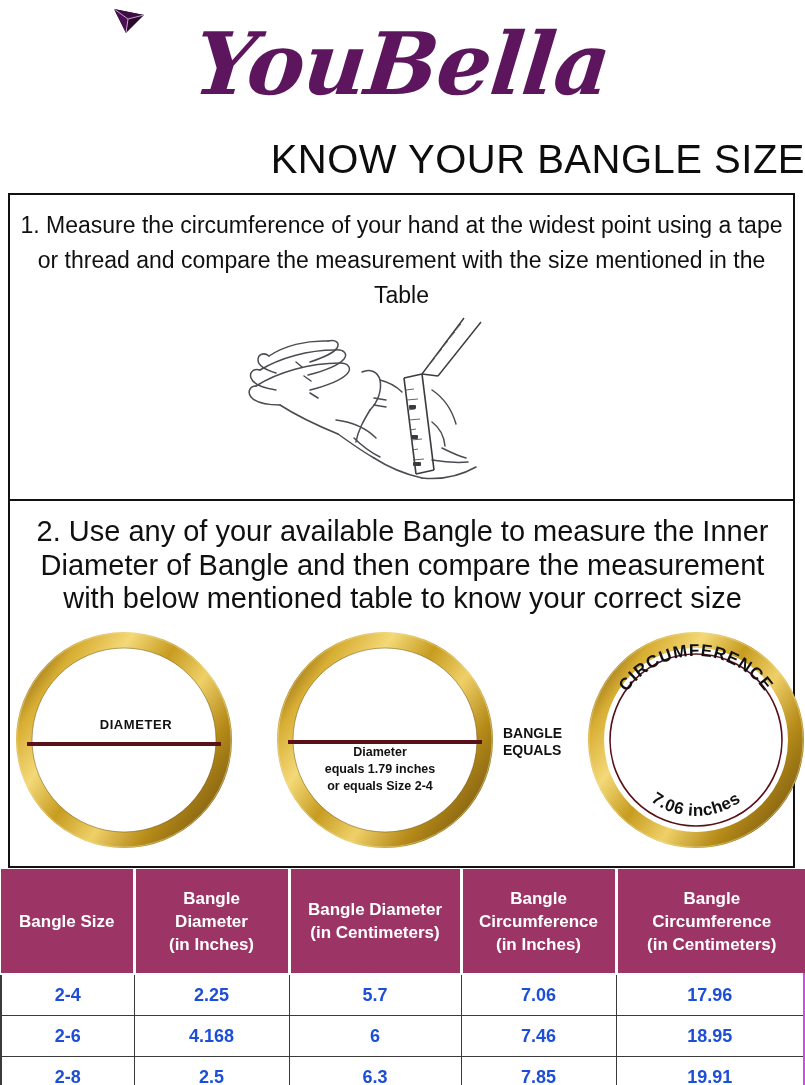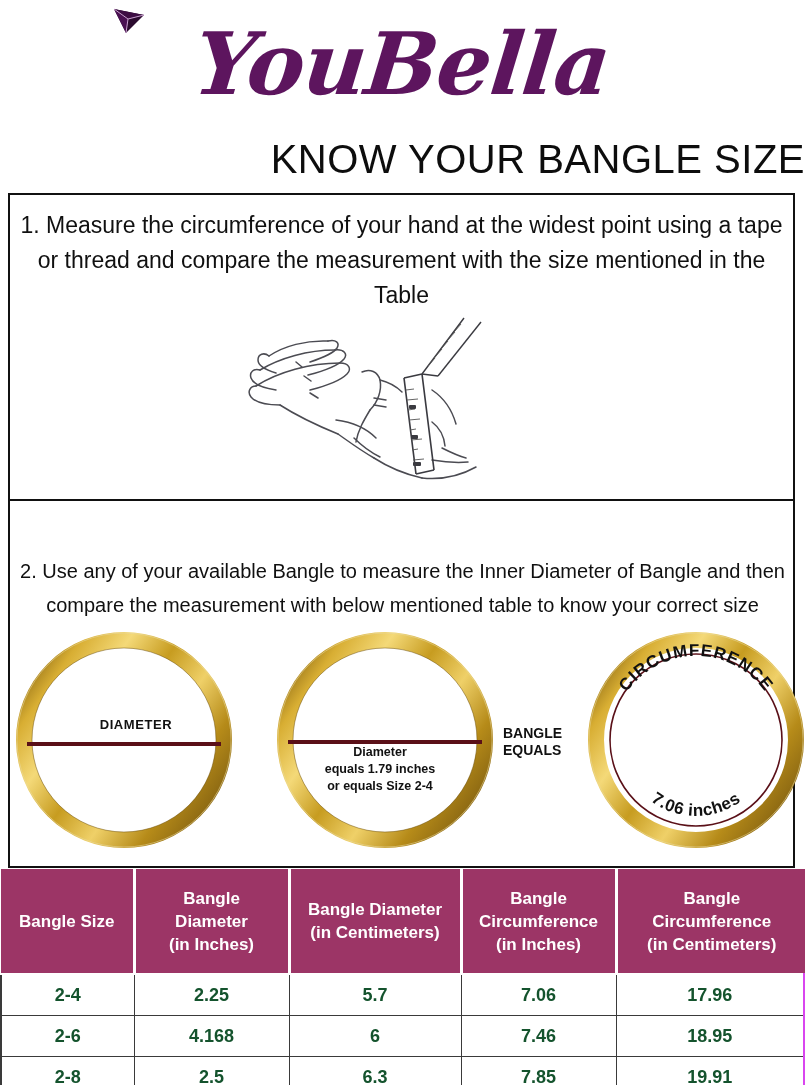--- a/index.html
+++ b/index.html
@@ -53,21 +53,21 @@
     text-align:center;
     font-family:"Liberation Sans", sans-serif;
     font-weight:400;color:#101010;
   }
   #step1-text{
     left:20px;top:208px;width:763px;
     font-size:23px;line-height:35px;
   }
   #step2-text{
     left:14px;top:515px;width:777px;
-    font-size:20px;line-height:33.5px;margin-top:40px;
+    font-size:29px;line-height:33.5px;
   }
 
   
   .hand-illus{
     position:absolute;left:236px;top:310px;width:280px;height:180px;
   }
 
   
   .bangles{
     position:absolute;left:0;top:632px;width:805px;height:228px;
@@ -106,21 +106,21 @@
     background:#9c3566;color:#ffffff;
     font-family:"Liberation Sans", sans-serif;
     font-weight:700;font-size:17px;line-height:23px;
     text-align:center;vertical-align:middle;
     padding:6px 2px;height:92px;
     border-right:3px solid #ffffff;
     border-bottom:2px solid #ffffff;
   }
   thead th:last-child{border-right:none;}
   tbody td{
-    background:#ffffff;color:#14532d;
+    background:#ffffff;color:#1d4ed8;
     font-family:"Liberation Sans", sans-serif;
     font-weight:700;font-size:18px;
     text-align:center;vertical-align:middle;
     height:38px;
     border:1px solid #3a3a3a;
   }
   tbody tr td:first-child{border-left:2px solid #3a3a3a;}
   tbody tr td:last-child{border-right:6px solid #d946ef;}
   tbody tr:last-child td{border-bottom:2px solid #3a3a3a;}
 </style>

